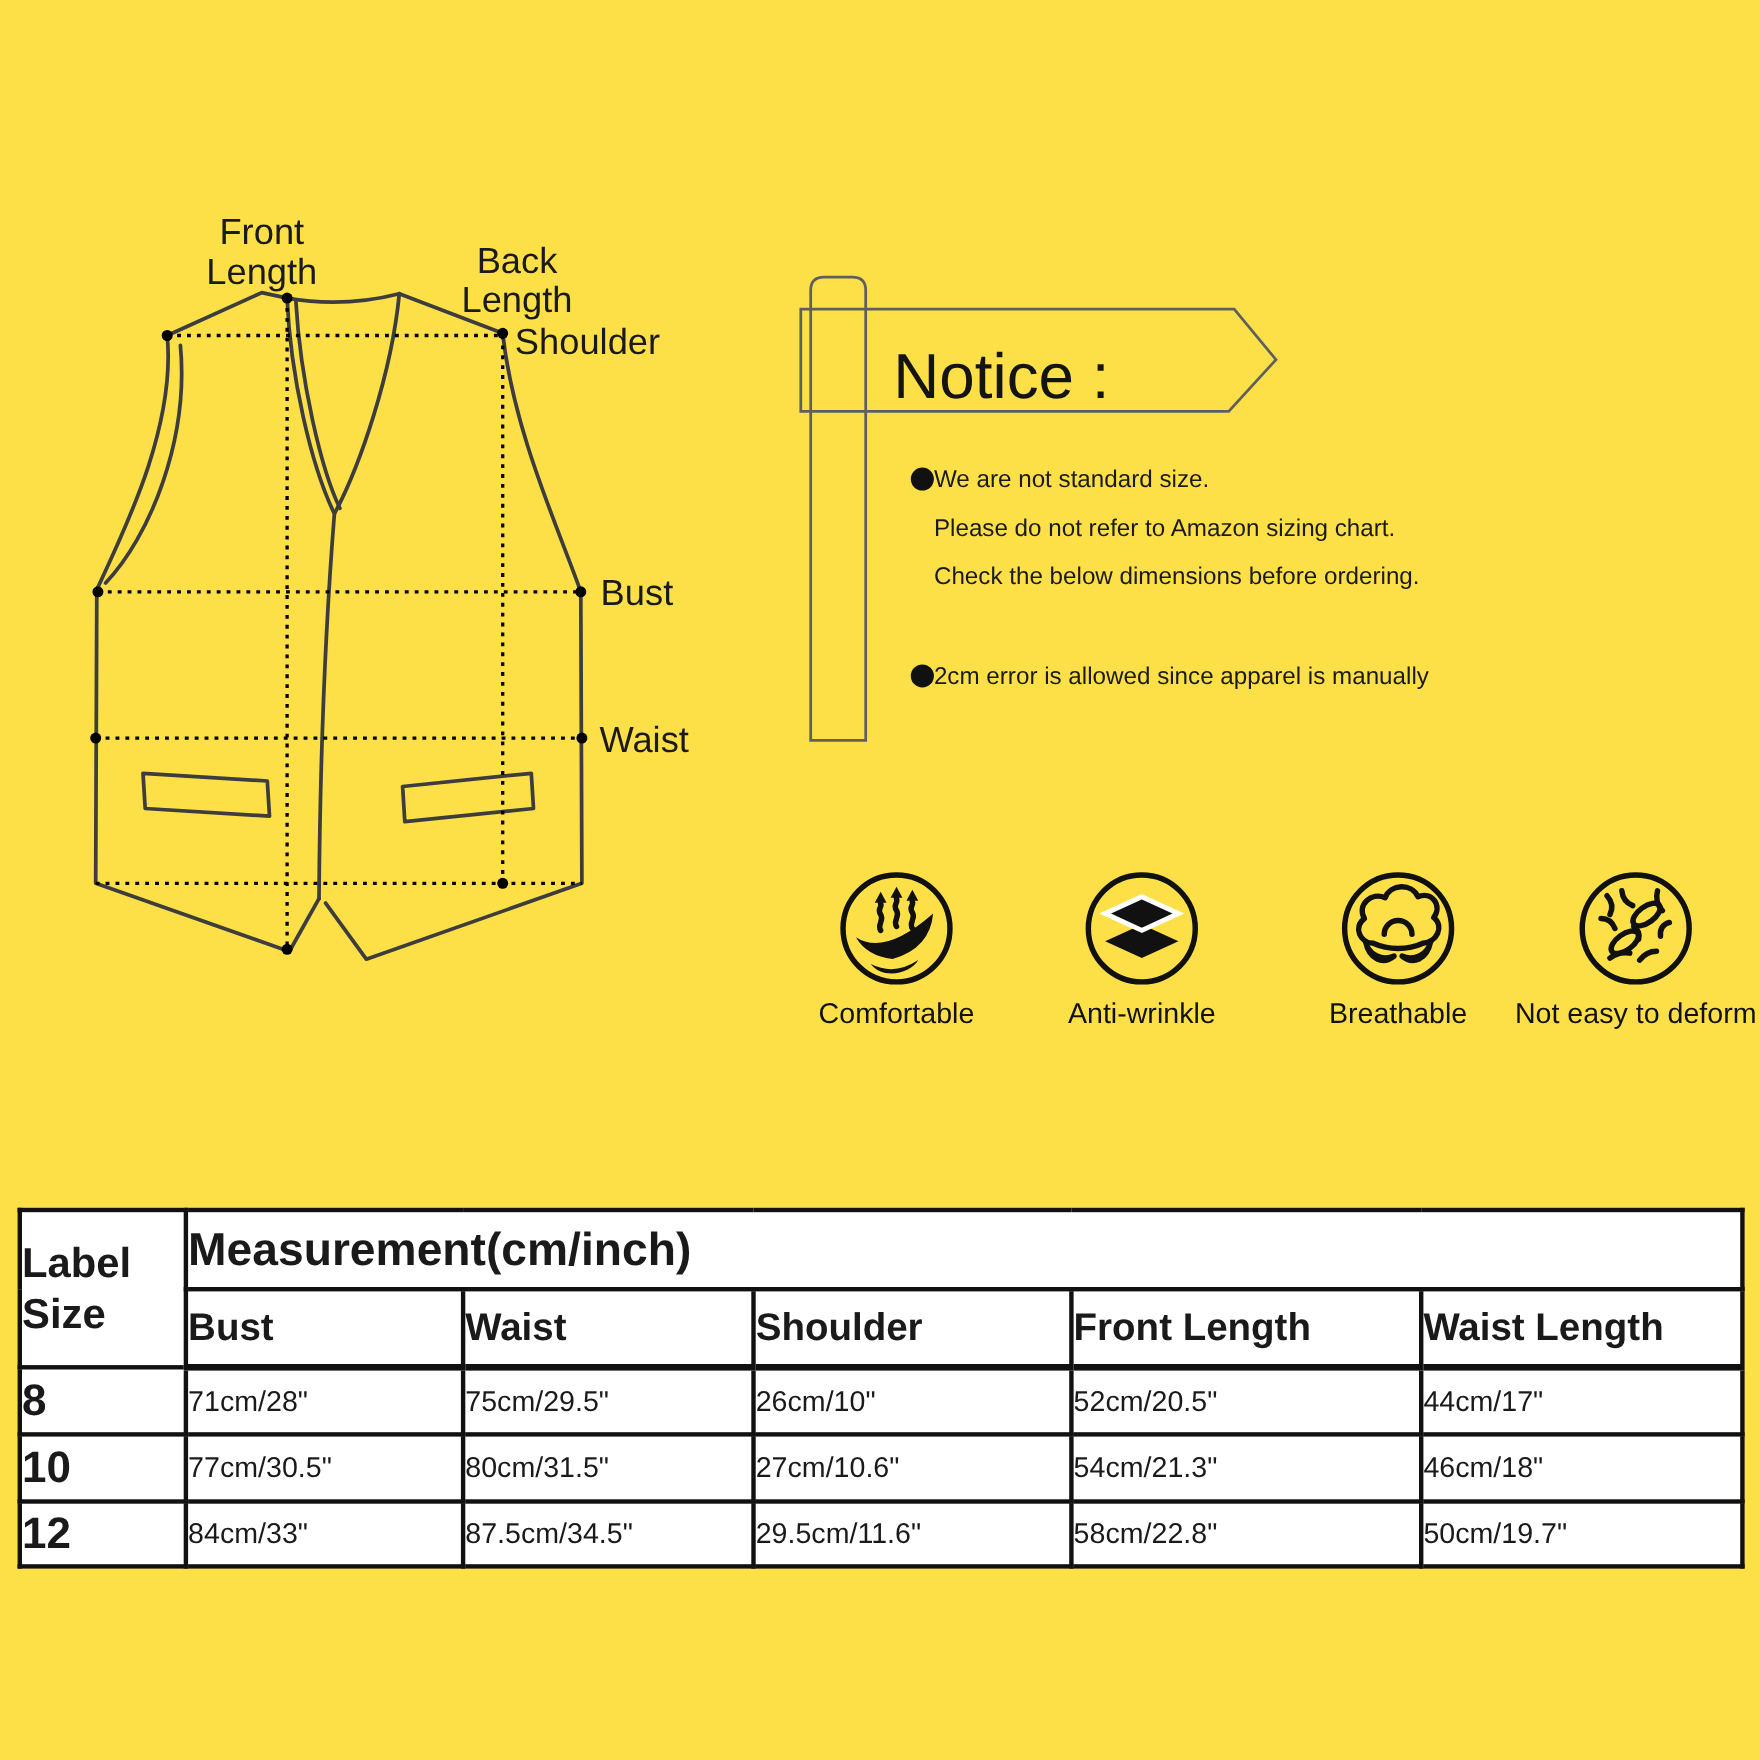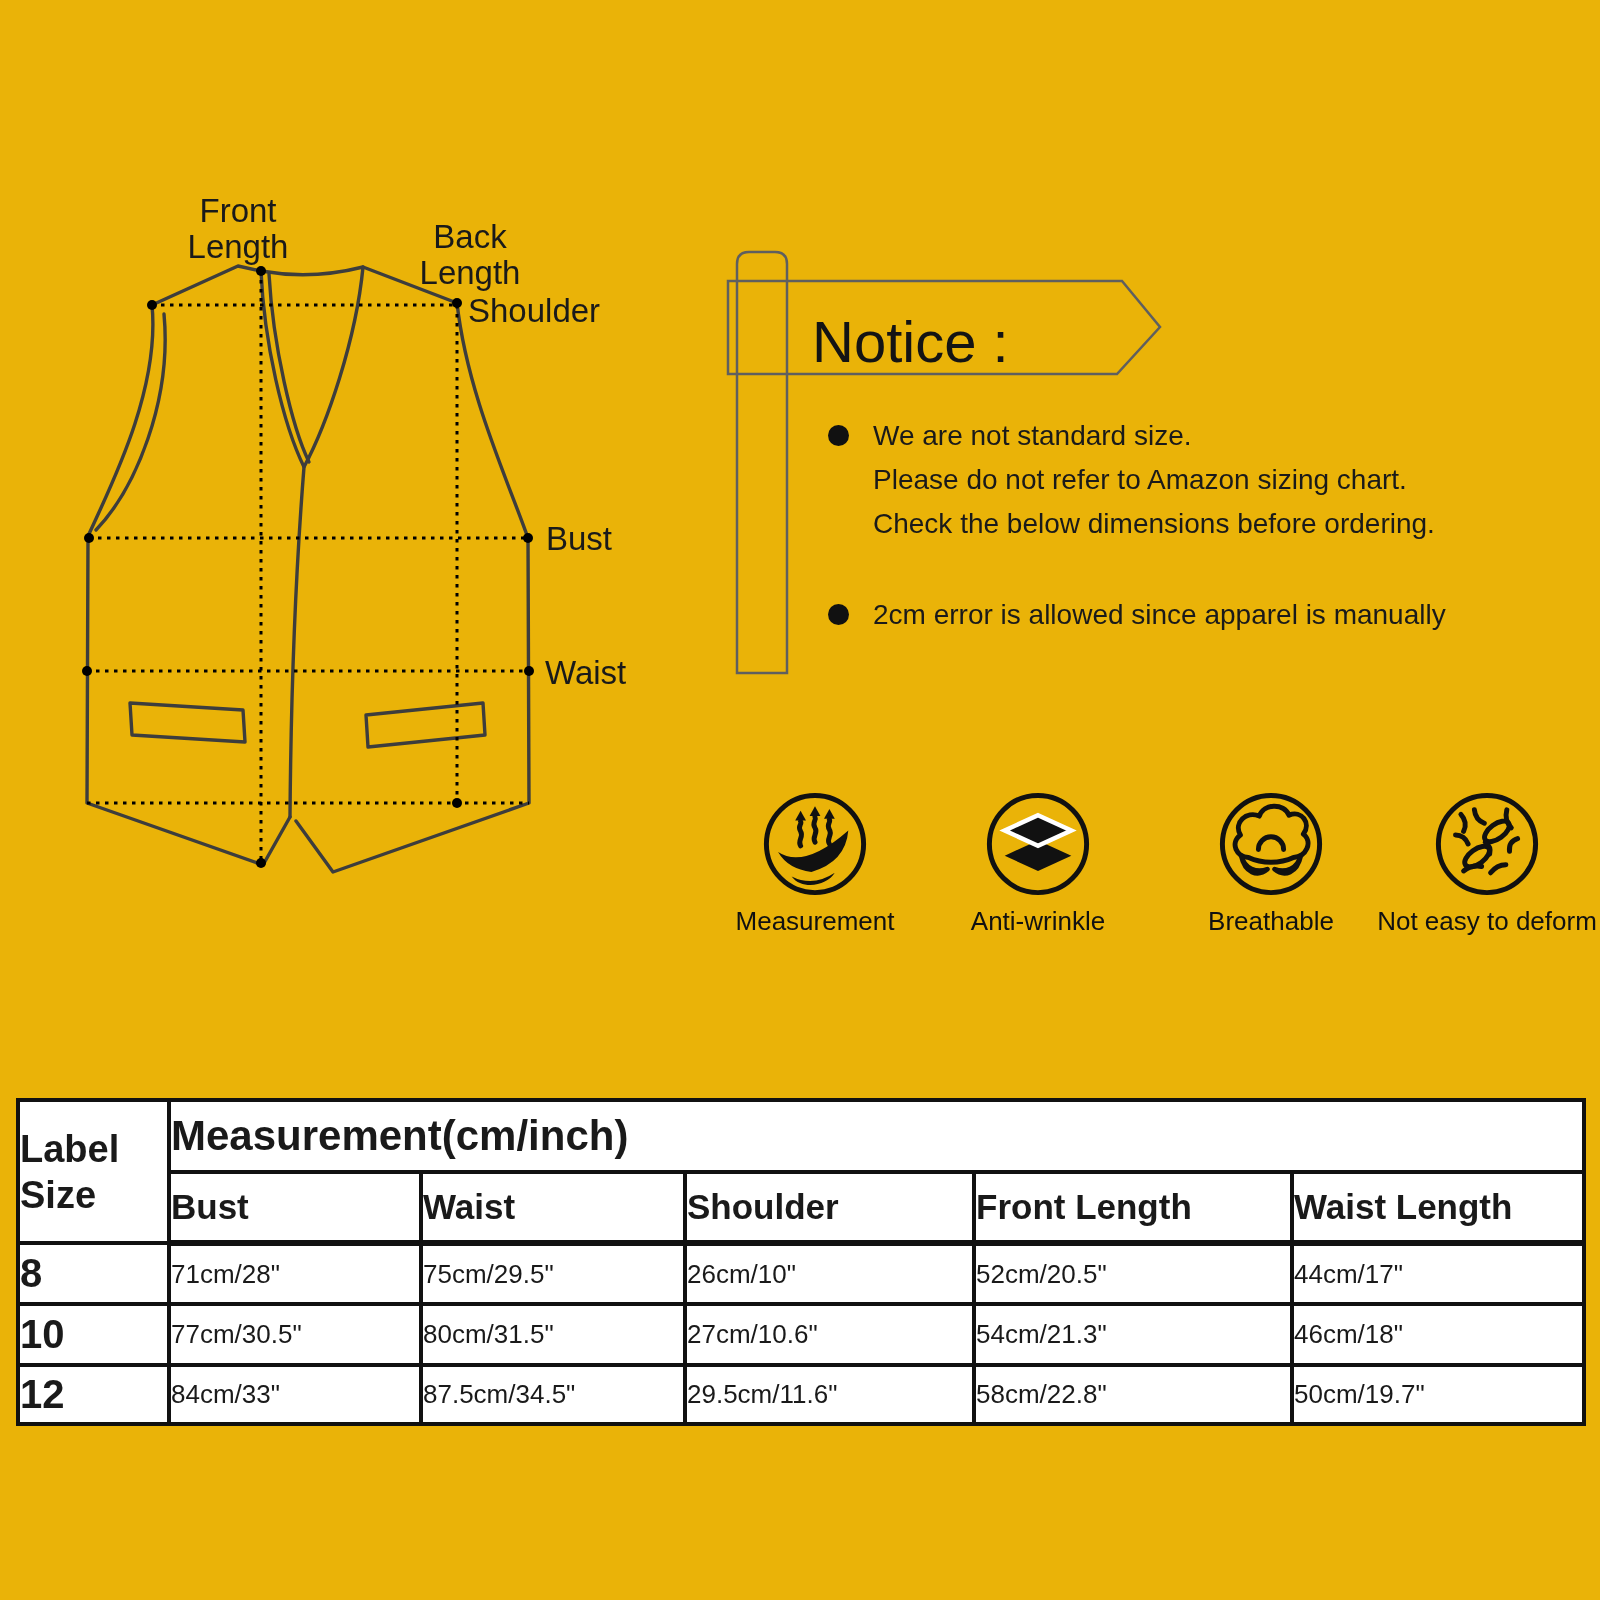--- a/index.html
+++ b/index.html
@@ -1,36 +1,36 @@
 <!DOCTYPE html>
 <html><head>
 <meta charset="utf-8">
 <style>
   html,body{margin:0;padding:0;background:#fff;}
-  .page{position:relative;width:1600px;height:1600px;background:#eab308;overflow:hidden;
+  .page{position:relative;width:1600px;height:1600px;background:#fde047;overflow:hidden;
         font-family:"Liberation Sans",sans-serif;color:#1a1a1a;text-decoration:underline;}
   .abs{position:absolute;}
 
   
   .vest-svg{left:40px;top:160px;}
   .vest-solid{fill:none;stroke:#3d3d3d;stroke-width:3.4;stroke-linecap:round;stroke-linejoin:round;}
   .vest-dotted{fill:none;stroke:#000;stroke-width:3;stroke-dasharray:3.5 5.5;}
   .vest-dot{fill:#000;}
   .vest-label{fill:#1a1a1a;font-size:33px;font-family:"Liberation Sans",sans-serif;}
 
   
   .sign-svg{left:710px;top:240px;}
   .sign-shape{fill:none;stroke:#5f5f5f;stroke-width:2.5;}
   .sign-title{fill:#141414;font-size:58px;font-family:"Liberation Sans",sans-serif;}
 
   .notice-bullets{left:828px;top:414px;width:700px;}
   .bullet{display:flex;align-items:flex-start;}
   .bullet + .bullet{margin-top:47px;}
   .bullet-dot{flex:none;width:21px;height:21px;border-radius:50%;background:#111;margin-top:11px;}
-  .bullet-text{margin-left:24px;font-size:28px;line-height:44px;color:#1a1a1a;}
+  .bullet-text{font-size:22px;line-height:44px;color:#1a1a1a;}
 
   
   .feature{top:790px;width:220px;text-align:center;}
   .feature svg{display:block;margin:0 auto;}
   .feature-label{margin-top:8px;font-size:26px;line-height:30px;color:#111;white-space:nowrap;}
   .ic-stroke{fill:none;stroke:#111;stroke-width:5.5;stroke-linecap:round;stroke-linejoin:round;}
   .ic-fill{fill:#111;}
 
   
   .size-table{left:16px;top:1098px;}
@@ -118,21 +118,21 @@
       <circle class="ic-stroke" cx="60" cy="60" r="54" stroke-width="6.5"></circle>
       <path class="ic-fill" d="M19,69 Q48,88 97,45 Q94,80 56,91 Q30,88 19,69 Z"></path>
       <path class="ic-fill" d="M34,96 Q58,108 82,92 C74,106 46,112 34,96 Z"></path>
       <path class="ic-stroke" stroke-width="5" d="M44,62 C40,56 48,52 44,46 C40,40 46,38 44,35"></path>
       <path class="ic-stroke" stroke-width="5" d="M60,58 C56,52 64,48 60,42 C56,36 62,34 60,30"></path>
       <path class="ic-stroke" stroke-width="5" d="M76,60 C72,54 80,50 76,44 C72,38 78,36 76,33"></path>
       <polygon class="ic-fill" points="44,23 38,34 50,34"></polygon>
       <polygon class="ic-fill" points="60,18 54,29 66,29"></polygon>
       <polygon class="ic-fill" points="76,21 70,32 82,32"></polygon>
     </svg>
-    <div class="feature-label">Measurement</div>
+    <div class="feature-label">Comfortable</div>
   </div>
 
   <div class="abs feature" style="left:928px;">
     <svg width="108" height="108" viewBox="0 0 120 120">
       <circle class="ic-stroke" cx="60" cy="60" r="54" stroke-width="6.5"></circle>
       <polygon class="ic-fill" points="60,56 97,73 60,90 23,73"></polygon>
       <polygon class="ic-fill" points="60,28 97,45 60,62 23,45" stroke="#fff" stroke-width="5"></polygon>
     </svg>
     <div class="feature-label">Anti-wrinkle</div>
   </div>

